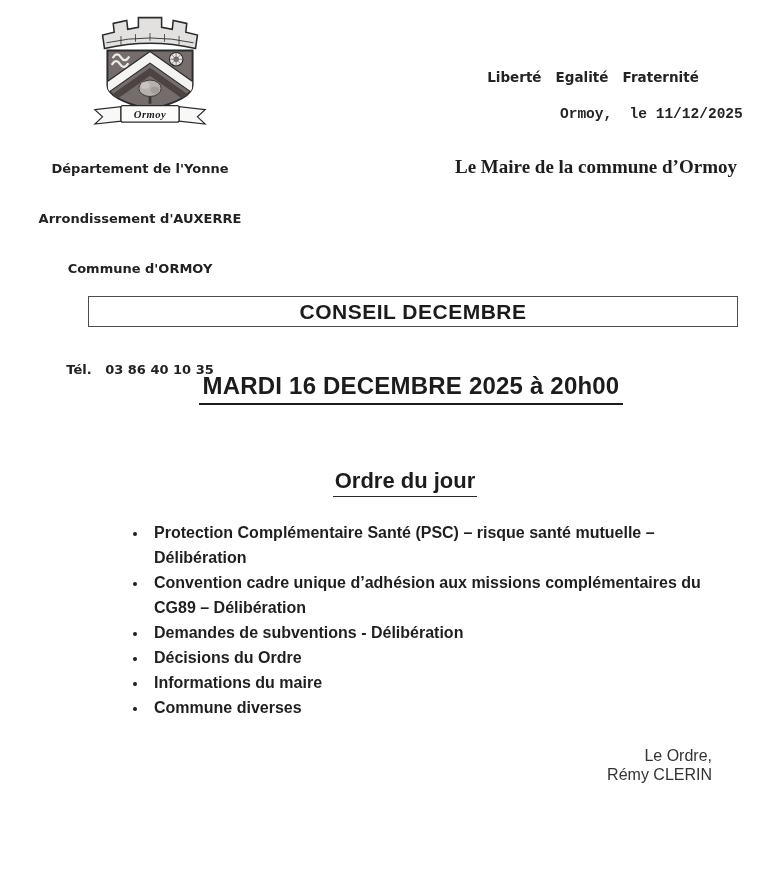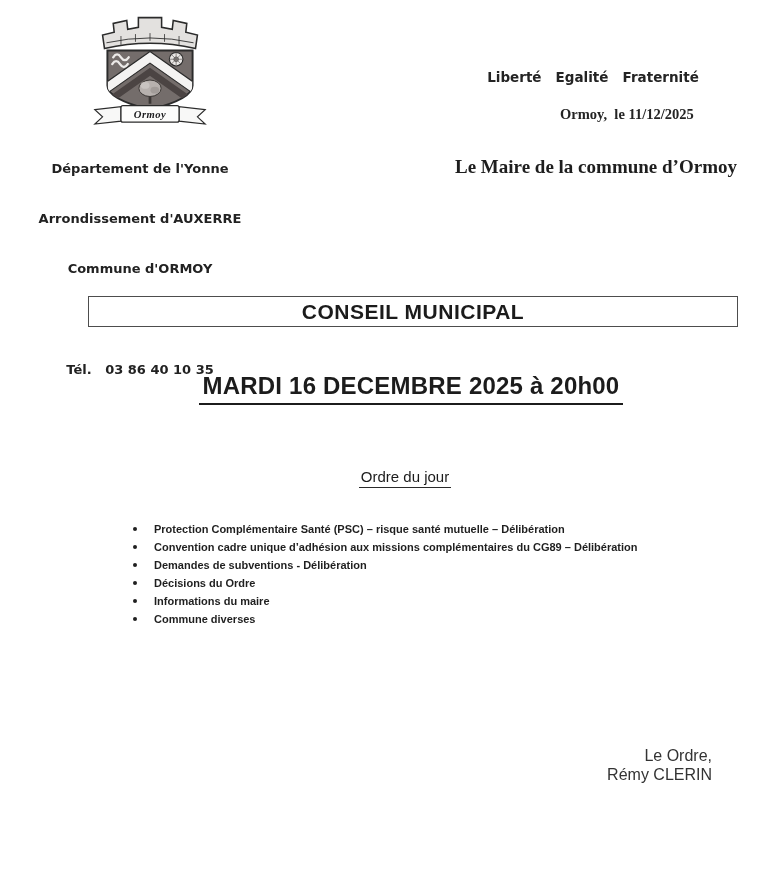--- a/index.html
+++ b/index.html
@@ -26,21 +26,21 @@
 
   
   .republic-block {
     position:absolute; left:468px; top:30px; width:250px;
     text-align:center; font-family:"DejaVu Sans", sans-serif;
     font-size:13.5px; font-weight:700; line-height:19px;
     color:#242424; white-space:pre-wrap;
   }
   .dateline {
     position:absolute; left:560px; top:106px;
-    font-family:Liberation Serif, serif; font-size:14.5px; font-weight:700;
+    font-family:Liberation Mono, monospace; font-size:14.5px; font-weight:700;
     color:#242424; white-space:pre-wrap;
   }
   .from-line {
     position:absolute; left:455px; top:156px;
     font-family:"Liberation Serif", serif; font-size:19px; font-weight:700;
     color:#1e1e1e;
   }
 
   
   .title-box {
@@ -56,29 +56,29 @@
   
   .meeting-wrap { position:absolute; left:52px; top:372px; width:718px; text-align:center; }
   .meeting-heading {
     display:inline-block; font-size:24px; font-weight:700; color:#1c1c1c;
     border-bottom:2.5px solid #1c1c1c; padding:0 4px 3px 4px; letter-spacing:0.2px;
   }
 
   
   .agenda-head-wrap { position:absolute; left:40px; top:468px; width:730px; text-align:center; }
   .agenda-heading {
-    display:inline-block; font-size:15px; font-weight:400; color:#1c1c1c;
+    display:inline-block; font-size:22px; font-weight:700; color:#1c1c1c;
     border-bottom:1.8px solid #2a2a2a; padding:0 2px 2px 2px;
   }
 
   
   .agenda-list {
     position:absolute; left:120px; top:520px; width:622px;
     list-style:disc; padding-left:28px;
-    font-size:11px; font-weight:700; line-height:17px; color:#1f1f1f;
+    font-size:16px; font-weight:700; line-height:25px; color:#1f1f1f;
   }
   .agenda-list li { padding-left:6px; max-width:592px; }
   .agenda-list li::marker { color:#1f1f1f; font-size:14px; }
 
   
   .signature {
     position:absolute; right:58px; top:746px; text-align:right;
     font-size:16px; font-weight:400; line-height:19px; color:#333;
   }
 </style>
@@ -133,21 +133,21 @@
 
   <div class="republic-block">
     <div>Liberté   Egalité   Fraternité</div>
   </div>
 
   <div class="dateline">Ormoy,  le 11/12/2025</div>
 
   <div class="from-line">Le Maire de la commune d’Ormoy</div>
 
   <div class="title-box">
-    <span>CONSEIL MUNICIPAL</span>
+    <span>CONSEIL DECEMBRE</span>
   </div>
 
   <div class="meeting-wrap">
     <span class="meeting-heading">MARDI 16 DECEMBRE 2025 à 20h00</span>
   </div>
 
   <div class="agenda-head-wrap">
     <span class="agenda-heading">Ordre du jour</span>
   </div>
 

